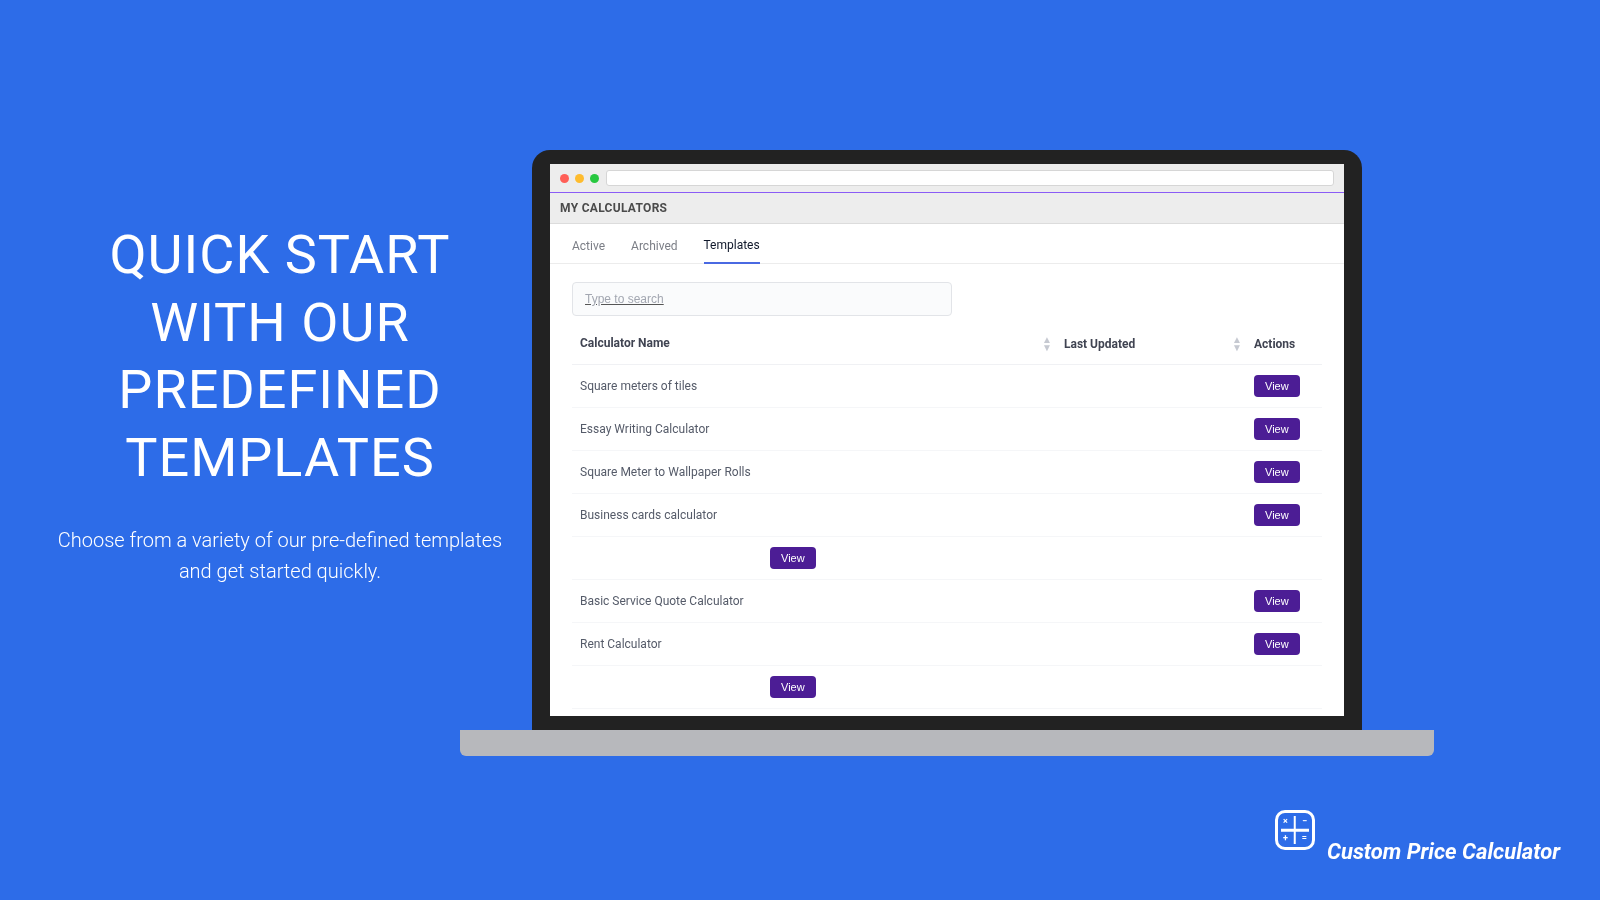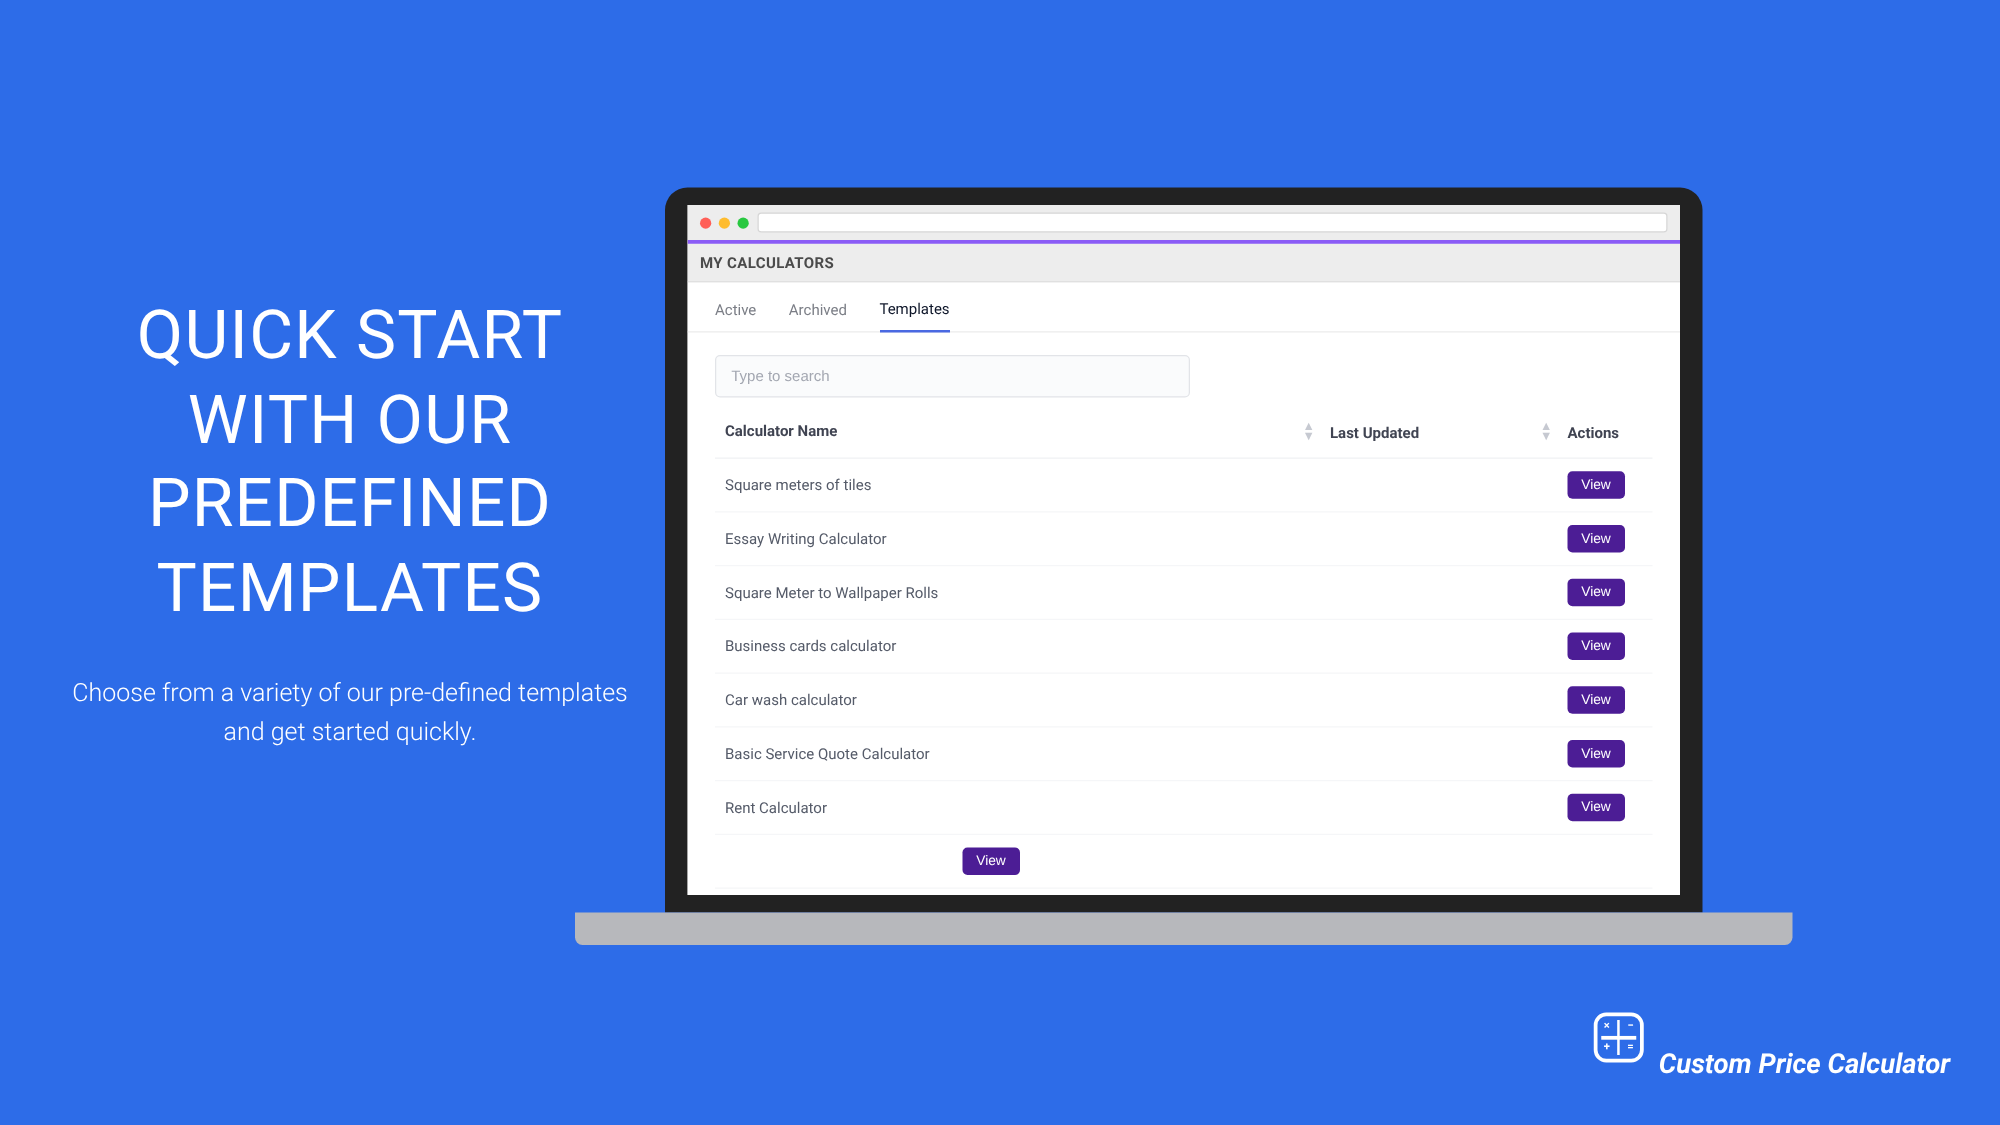--- a/index.html
+++ b/index.html
@@ -7,21 +7,21 @@
   body {
     background: #2d6ce8;
     font-family: -apple-system, BlinkMacSystemFont, "Segoe UI", Roboto, Arial, sans-serif;
     position: relative;
   }
 
   
   .hero {
     position: absolute;
     left: 50px;
-    top: 235px;
+    top: 221px;
     width: 460px;
     color: #fff;
     text-align: center;
   }
   .hero h1 {
     font-size: 54px;
     font-weight: 400;
     line-height: 1.25;
     letter-spacing: 1px;
     margin-bottom: 34px;
@@ -77,21 +77,21 @@
     flex:1;
     height:16px;
     background:#fff;
     border:1px solid #d6d6d6;
     border-radius:3px;
   }
 
   
   .app-header {
     background:#ededed;
-    border-top:3px solid #8b5cf6;
+    border-top:1px solid #8b5cf6;
     border-bottom:1px solid #dcdcdc;
     padding: 8px 10px;
     font-size: 12px;
     font-weight: 700;
     color:#4b4b4b;
     letter-spacing: .3px;
   }
 
   
   .panel {
@@ -124,20 +124,21 @@
   }
   .search {
     width: 380px;
     height: 34px;
     border:1px solid #e2e4e8;
     border-radius:4px;
     background:#fafbfc;
     padding:0 12px;
     font-size:12px;
     color:#555;
+    text-decoration:underline;
   }
   .search::placeholder { color:#a3a7b1; }
 
   
   .table {
     padding: 0 22px;
   }
   .thead {
     display:flex;
     align-items:center;
@@ -297,23 +298,20 @@
               <div class="trow">
                 <div class="col-name">
                   <span>Business cards calculator</span>
                 </div>
                 <div class="col-updated">
                   <span></span>
                 </div>
                 <div class="col-actions"><button class="view-btn">View</button></div>
               </div>
               <div class="trow">
-                <div class="col-name">
-                  <span>Car wash calculator</span>
-                </div>
                 <div class="col-updated">
                   <span></span>
                 </div>
                 <div class="col-actions"><button class="view-btn">View</button></div>
               </div>
               <div class="trow">
                 <div class="col-name">
                   <span>Basic Service Quote Calculator</span>
                 </div>
                 <div class="col-updated">

